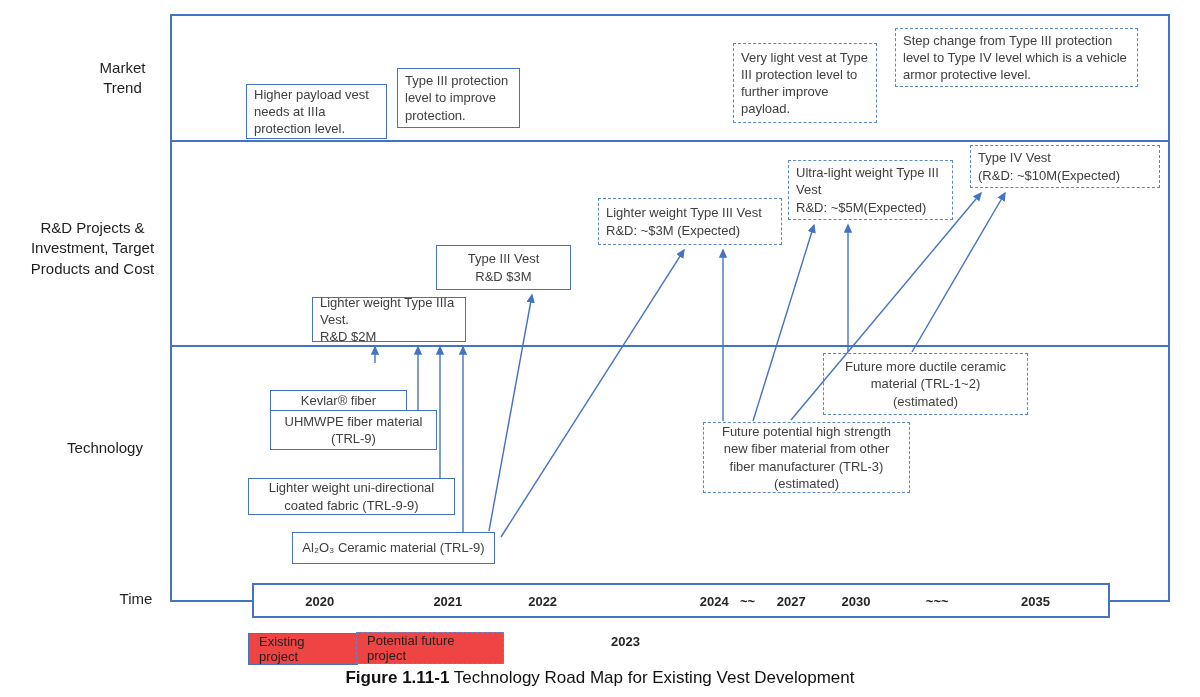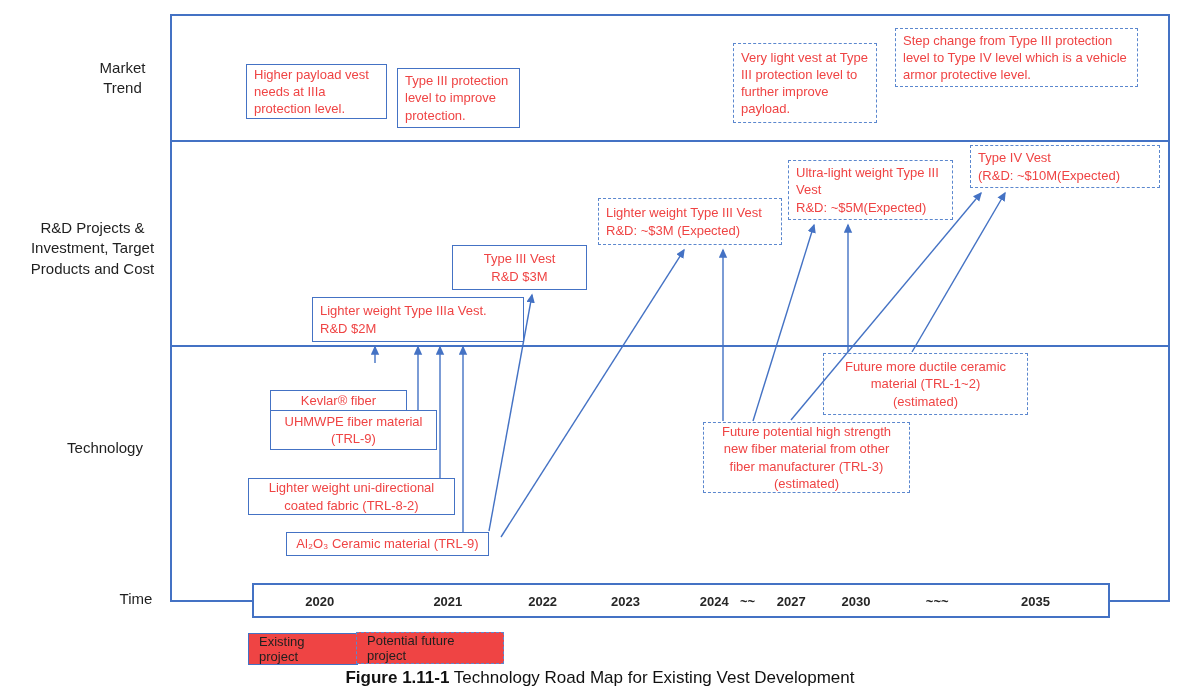--- a/index.html
+++ b/index.html
@@ -7,21 +7,21 @@
     position:relative;width:1200px;height:697px;background:#ffffff;
     font-family:"Liberation Sans","DejaVu Sans",sans-serif;color:#1f1f1f;overflow:hidden;
   }
   
   .frame{position:absolute;left:170px;top:14px;width:996px;height:584px;border:2px solid #4472C4;z-index:1;}
   .divider{position:absolute;left:170px;width:1000px;height:2px;background:#4472C4;z-index:1;}
   
   .rowlabel{position:absolute;font-size:15px;color:#1f1f1f;white-space:pre-line;line-height:1.35;z-index:2;}
   
   .box{
-    position:absolute;background:#ffffff;font-size:13px;line-height:1.32;color:#ef4444;
+    position:absolute;background:#ffffff;font-size:13px;line-height:1.32;color:#404040;
     display:flex;align-items:center;box-sizing:border-box;padding:3px 7px;white-space:pre-line;z-index:3;
   }
   .box.solid{border:1.6px solid #4472C4;}
   .box.dashed{border:1.6px dashed #5B87CE;}
   .box.center{justify-content:center;text-align:center;}
   .box.left{justify-content:flex-start;text-align:left;}
   
   #arrows{position:absolute;left:0;top:0;z-index:4;pointer-events:none;}
   
   .timebox{
@@ -53,43 +53,43 @@
   <div class="rowlabel" style="left:20px;top:218px;width:145px;text-align:center;">R&amp;D Projects &amp;
 Investment, Target
 Products and Cost</div>
   <div class="rowlabel" style="left:45px;top:438px;width:120px;text-align:center;">Technology</div>
   <div class="rowlabel" style="left:106px;top:589px;width:60px;text-align:center;">Time</div>
 
   <div class="frame"></div>
   <div class="divider" style="top:140px;"></div>
   <div class="divider" style="top:345px;"></div>
 
-  <div class="box solid left" style="left:246px;top:64px;width:141px;height:55px;">Higher payload vest needs at IIIa protection level.</div>
+  <div class="box solid left" style="left:246px;top:84px;width:141px;height:55px;">Higher payload vest needs at IIIa protection level.</div>
   <div class="box solid left" style="left:397px;top:68px;width:123px;height:60px;">Type III protection level to improve protection.</div>
   <div class="box dashed left" style="left:733px;top:43px;width:144px;height:80px;">Very light vest at Type III protection level to further improve payload.</div>
   <div class="box dashed left" style="left:895px;top:28px;width:243px;height:59px;">Step change from Type III protection level to Type IV level which is a vehicle armor protective level.</div>
 
-  <div class="box solid left" style="left:312px;top:297px;width:212px;height:45px;">Lighter weight Type IIIa Vest.
+  <div class="box solid left" style="left:312px;top:297px;width:154px;height:45px;">Lighter weight Type IIIa Vest.
 R&amp;D $2M</div>
-  <div class="box solid center" style="left:452px;top:245px;width:135px;height:45px;">Type III Vest
+  <div class="box solid center" style="left:436px;top:245px;width:135px;height:45px;">Type III Vest
 R&amp;D $3M</div>
   <div class="box dashed left" style="left:598px;top:198px;width:184px;height:47px;">Lighter weight Type III Vest
 R&amp;D: ~$3M (Expected)</div>
   <div class="box dashed left" style="left:788px;top:160px;width:165px;height:60px;">Ultra-light weight Type III Vest
 R&amp;D: ~$5M(Expected)</div>
   <div class="box dashed left" style="left:970px;top:145px;width:190px;height:43px;">Type IV Vest
 (R&amp;D: ~$10M(Expected)</div>
 
   <div class="box solid center" style="left:270px;top:363px;width:137px;height:39px;margin-top:27px;">Kevlar® fiber
 material (TRL-9)</div>
   <div class="box solid center" style="left:270px;top:410px;width:167px;height:40px;">UHMWPE fiber material
 (TRL-9)</div>
   <div class="box solid center" style="left:248px;top:478px;width:207px;height:37px;">Lighter weight uni-directional
-coated fabric (TRL-8-2)</div>
-  <div class="box solid center" style="left:286px;top:532px;width:203px;height:24px;">Al₂O₃ Ceramic material (TRL-9)</div>
+coated fabric (TRL-9-9)</div>
+  <div class="box solid center" style="left:292px;top:532px;width:203px;height:32px;">Al₂O₃ Ceramic material (TRL-9)</div>
   <div class="box dashed center" style="left:703px;top:422px;width:207px;height:71px;">Future potential high strength
 new fiber material from other
 fiber manufacturer (TRL-3)
 (estimated)</div>
   <div class="box dashed center" style="left:823px;top:353px;width:205px;height:62px;">Future more ductile ceramic
 material (TRL-1~2)
 (estimated)</div>
 
   <svg id="arrows" width="1200" height="697">
     <defs>
@@ -107,21 +107,21 @@
     <line x1="753" y1="421" x2="814" y2="225" stroke="#4472C4" stroke-width="1.4" marker-end="url(#ah)"></line>
     <line x1="848" y1="352" x2="848" y2="225" stroke="#4472C4" stroke-width="1.4" marker-end="url(#ah)"></line>
     <line x1="791" y1="420" x2="981" y2="193" stroke="#4472C4" stroke-width="1.4" marker-end="url(#ah)"></line>
     <line x1="912" y1="352" x2="1005" y2="193" stroke="#4472C4" stroke-width="1.4" marker-end="url(#ah)"></line>
   </svg>
 
   <div class="timebox">
     <span class="year" style="left:7.7%;">2020</span>
     <span class="year" style="left:22.7%;">2021</span>
     <span class="year" style="left:33.8%;">2022</span>
-    <span class="year" style="left:43.5%;">2023</span>
+    <span class="year" style="left:43.5%;margin-top:40px;">2023</span>
     <span class="year" style="left:52.6%;margin-left:11px;">2024</span>
     <span class="year" style="left:57.8%;">~~</span>
     <span class="year" style="left:62.9%;">2027</span>
     <span class="year" style="left:70.5%;">2030</span>
     <span class="year" style="left:80%;">~~~</span>
     <span class="year" style="left:91.5%;">2035</span>
   </div>
 
   <div class="legendbox solid" style="left:248px;top:633px;width:110px;height:27px;">Existing project</div>
   <div class="legendbox dashed" style="left:356px;top:632px;width:148px;height:30px;">Potential future project</div>

